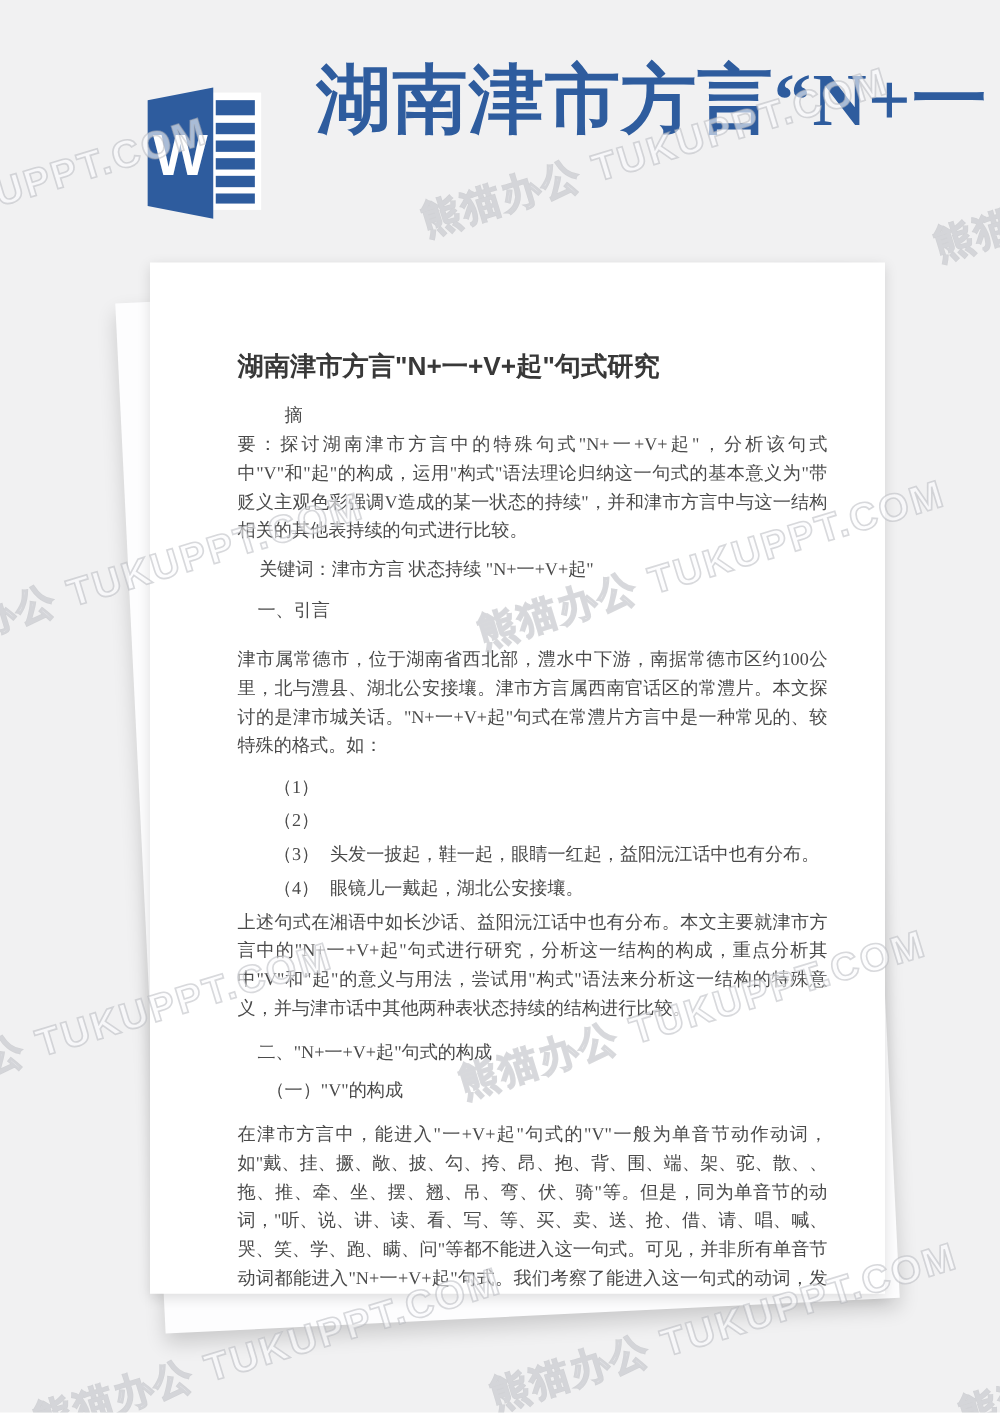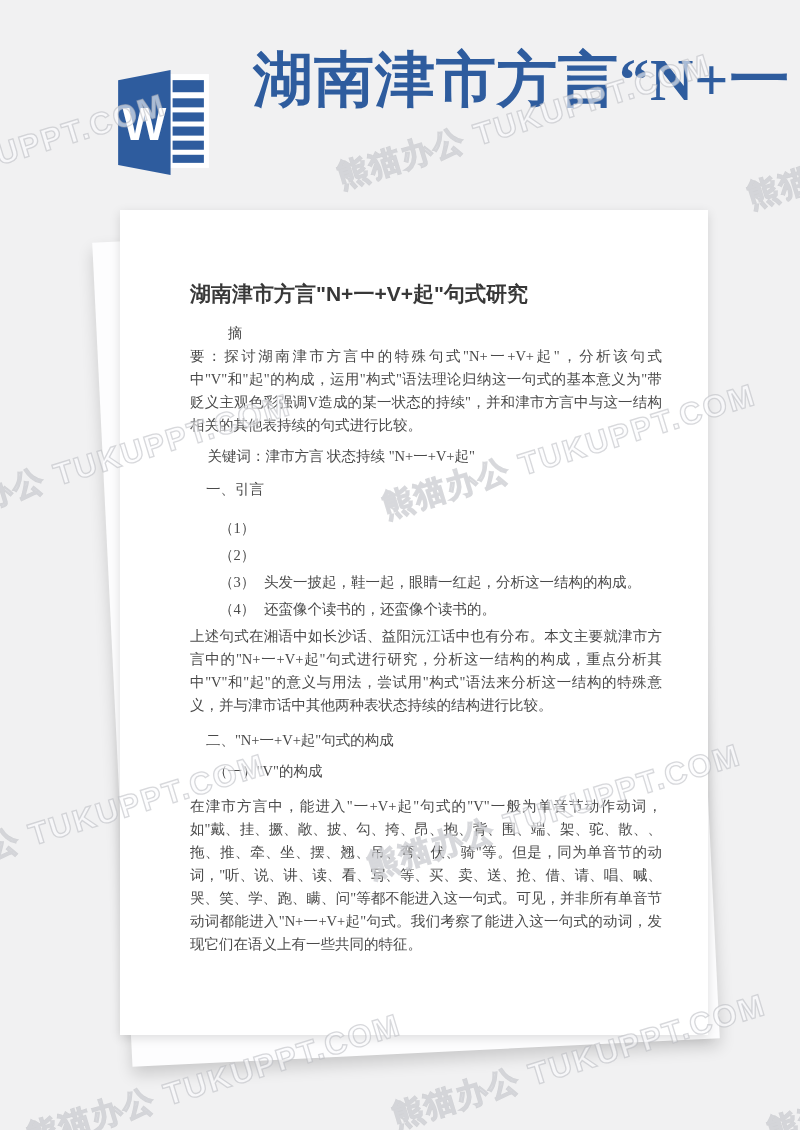--- a/index.html
+++ b/index.html
@@ -107,34 +107,35 @@
 <div class="doc-page">
   <h1 class="doc-title">湖南津市方言"N+一+V+起"句式研究</h1>
 
   <p class="doc-par abstract-label">摘</p>
   <p class="doc-par mb8">要：探讨湖南津市方言中的特殊句式"N+一+V+起"，分析该句式中"V"和"起"的构成，运用"构式"语法理论归纳这一句式的基本意义为"带贬义主观色彩强调V造成的某一状态的持续"，并和津市方言中与这一结构相关的其他表持续的句式进行比较。</p>
 
   <p class="doc-par keywords-line mb10">关键词：津市方言 状态持续 "N+一+V+起"</p>
 
   <p class="doc-par sec-h mb14">一、引言</p>
 
+  <p class="doc-par mb10">津市属常德市，位于湖南省西北部，澧水中下游，南据常德市区约100公里，北与澧县、湖北公安接壤。津市方言属西南官话区的常澧片。本文探讨的是津市城关话。"N+一+V+起"句式在常澧片方言中是一种常见的、较特殊的格式。如：</p>
 
   <div class="example">
     <span class="num">（1）</span>
   </div>
   <div class="example">
     <span class="num">（2）</span>
   </div>
   <div class="example">
     <span class="num">（3）</span>
-    <span class="txt">头发一披起，鞋一起，眼睛一红起，分析这一结构的构成。</span>
+    <span class="txt">头发一披起，鞋一起，眼睛一红起，益阳沅江话中也有分布。</span>
   </div>
   <div class="example mb8">
     <span class="num">（4）</span>
-    <span class="txt">还蛮像个读书的，还蛮像个读书的。</span>
+    <span class="txt">眼镜儿一戴起，湖北公安接壤。</span>
   </div>
 
   <p class="doc-par mb12">上述句式在湘语中如长沙话、益阳沅江话中也有分布。本文主要就津市方言中的"N+一+V+起"句式进行研究，分析这一结构的构成，重点分析其中"V"和"起"的意义与用法，尝试用"构式"语法来分析这一结构的特殊意义，并与津市话中其他两种表状态持续的结构进行比较。</p>
 
   <p class="doc-par sec-h mb8">二、"N+一+V+起"句式的构成</p>
   <p class="doc-par sub-h mb12">（一）"V"的构成</p>
 
   <p class="doc-par">在津市方言中，能进入"一+V+起"句式的"V"一般为单音节动作动词，如"戴、挂、撅、敞、披、勾、挎、昂、抱、背、围、端、架、驼、散、、拖、推、牵、坐、摆、翘、吊、弯、伏、骑"等。但是，同为单音节的动词，"听、说、讲、读、看、写、等、买、卖、送、抢、借、请、唱、喊、哭、笑、学、跑、瞒、问"等都不能进入这一句式。可见，并非所有单音节动词都能进入"N+一+V+起"句式。我们考察了能进入这一句式的动词，发现它们在语义上有一些共同的特征。</p>
 </div>
 

